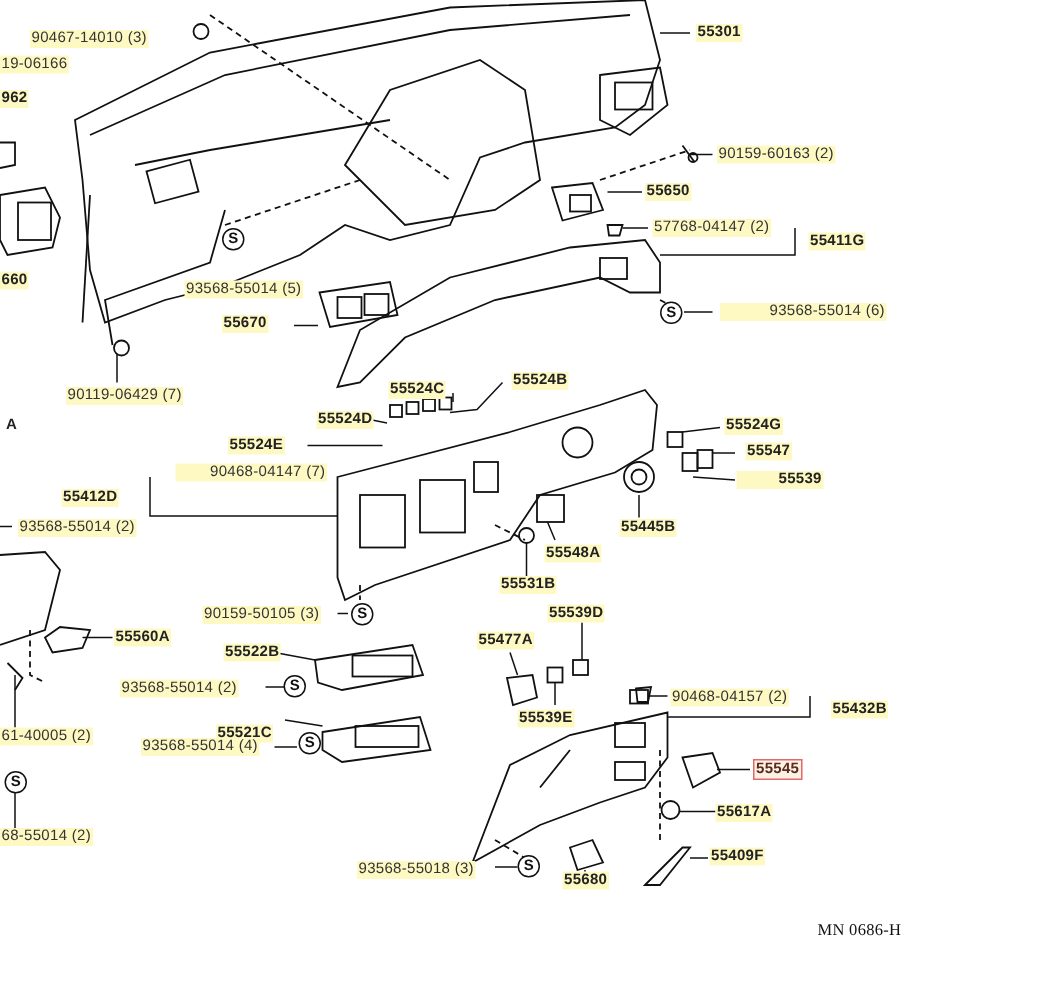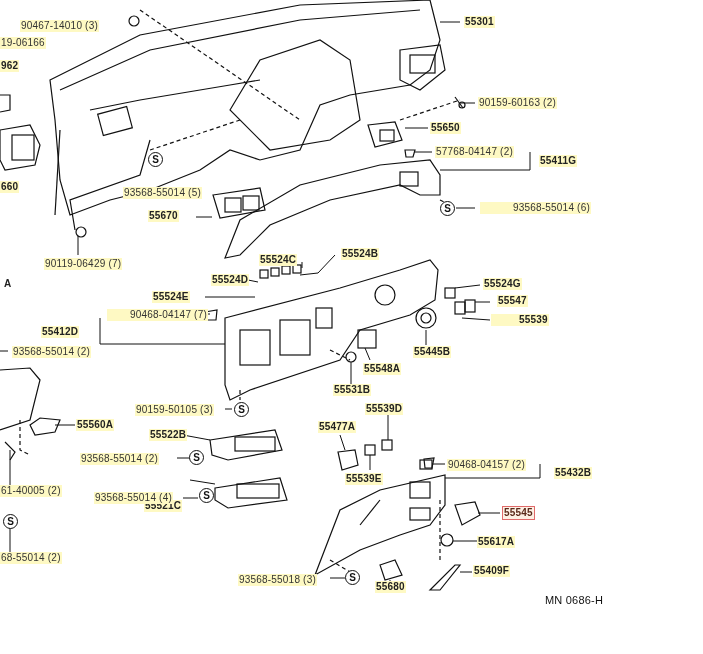--- a/index.html
+++ b/index.html
@@ -191,45 +191,45 @@
   <span class="lbl small" style="left:478px;top:97px;">90159-60163 (2)</span>
   <span class="lbl big" style="left:430px;top:122px;">55650</span>
   <span class="lbl small" style="left:435px;top:146px;">57768-04147 (2)</span>
   <span class="lbl big" style="left:539px;top:155px;">55411G</span>
   <span class="lbl small" style="left:480px;top:202px;padding-left:33px;">93568-55014 (6)</span>
 
   <span class="lbl big" style="left:259px;top:254px;text-align:right;">55524C</span>
   <span class="lbl big" style="left:341px;top:248px;">55524B</span>
   <span class="lbl big" style="left:189px;top:274px;margin-left:22px;">55524D</span>
   <span class="lbl big" style="left:152px;top:291px;">55524E</span>
-  <span class="lbl small" style="left:107px;top:309px;padding-left:23px;">90468-04147 (7)</span>
+  <span class="lbl small" style="left:117px;top:309px;padding-left:23px;">90468-04147 (7)</span>
   <span class="lbl big" style="left:41px;top:326px;">55412D</span>
   <span class="lbl small" style="left:12px;top:346px;">93568-55014 (2)</span>
 
   <span class="lbl big" style="left:483px;top:278px;">55524G</span>
   <span class="lbl big" style="left:497px;top:295px;">55547</span>
   <span class="lbl big" style="left:491px;top:314px;padding-left:28px;">55539</span>
   <span class="lbl big" style="left:413px;top:346px;">55445B</span>
   <span class="lbl big" style="left:363px;top:363px;">55548A</span>
   <span class="lbl big" style="left:333px;top:384px;">55531B</span>
 
   <span class="lbl small" style="left:135px;top:404px;">90159-50105 (3)</span>
   <span class="lbl big" style="left:76px;top:419px;">55560A</span>
   <span class="lbl big" style="left:137px;top:429px;margin-left:12px;">55522B</span>
   <span class="lbl small" style="left:80px;top:453px;">93568-55014 (2)</span>
-  <span class="lbl big" style="left:144px;top:500px;">55521C</span>
+  <span class="lbl big" style="left:144px;top:483px;">55521C</span>
   <span class="lbl small" style="left:94px;top:492px;">93568-55014 (4)</span>
   <span class="lbl small" style="left:0px;top:485px;">61-40005 (2)</span>
   <span class="lbl small" style="left:0px;top:552px;">68-55014 (2)</span>
 
   <span class="lbl big" style="left:365px;top:403px;">55539D</span>
   <span class="lbl big" style="left:318px;top:421px;">55477A</span>
   <span class="lbl big" style="left:345px;top:473px;">55539E</span>
   <span class="lbl small" style="left:447px;top:459px;">90468-04157 (2)</span>
   <span class="lbl big" style="left:554px;top:467px;">55432B</span>
   <span class="lbl big hl" style="left:502px;top:506px;">55545</span>
   <span class="lbl big" style="left:477px;top:536px;">55617A</span>
   <span class="lbl big" style="left:473px;top:565px;">55409F</span>
   <span class="lbl small" style="left:238px;top:574px;">93568-55018 (3)</span>
   <span class="lbl big" style="left:375px;top:581px;">55680</span>
 
-  <span class="lbl plain" style="left:544px;top:594px;">MN 0686-H</span>
+  <span class="lbl plain" style="left:544px;top:614px;font-family:Liberation Serif, serif;">MN 0686-H</span>
 </div>
 
 </body></html>

